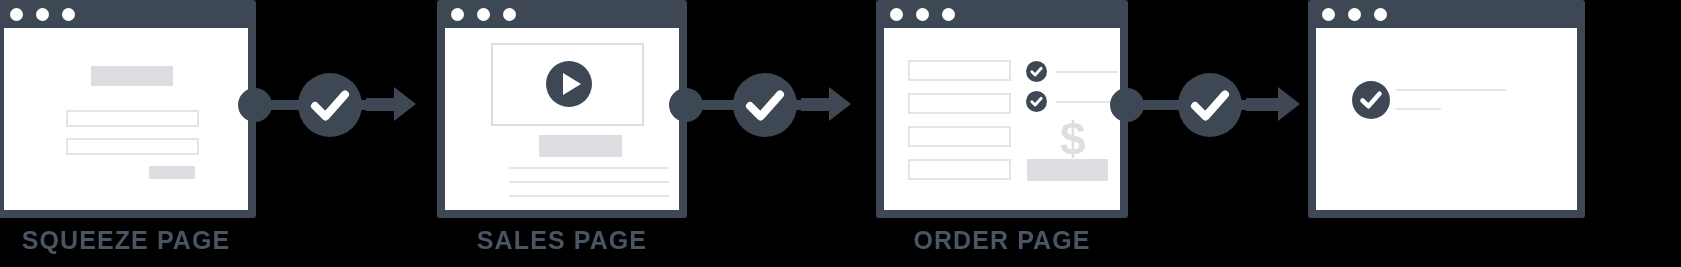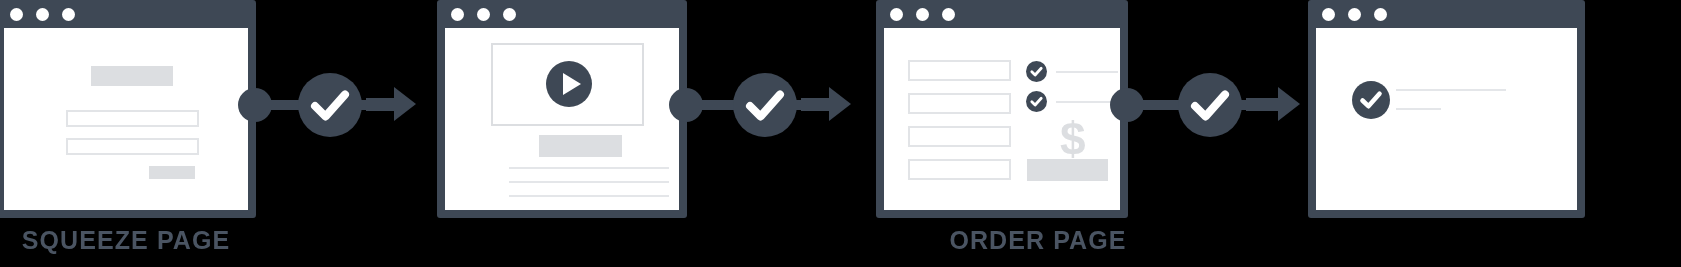--- a/index.html
+++ b/index.html
@@ -195,20 +195,21 @@
       <div class="thin-outline" style="left:46px; top:15px; width:153px; height:83px;"></div>
       <div class="play-circle" style="left:101px; top:33px; width:46px; height:46px;">
         <div class="play-tri" style="left:17px; top:12px;"></div>
       </div>
       <div class="fill-block" style="left:94px; top:107px; width:83px; height:22px;"></div>
       <div class="rule-line" style="left:64px; top:139px; width:160px;"></div>
       <div class="rule-line" style="left:64px; top:153px; width:160px;"></div>
       <div class="rule-line" style="left:64px; top:167px; width:160px;"></div>
     </div>
   </div>
+  <div class="caption" style="left:437px; top:226px; width:250px;">SALES PAGE</div>
 
   <div>
     <div class="conn-knob" style="left:669px; top:88px; width:34px; height:34px;"></div>
     <div class="conn-bar" style="left:697px; top:100px; width:40px;"></div>
     <div class="conn-check" style="left:733px; top:73px; width:64px; height:64px;">
       <svg width="64" height="64" viewBox="0 0 64 64" aria-hidden="true">
         <path d="M17 33 L27.5 43.5 L47 21.5" stroke="#ffffff" stroke-width="8" stroke-linecap="round" stroke-linejoin="round" fill="none"></path>
       </svg>
     </div>
     <div class="conn-bar" style="left:793px; top:100px; width:38px;"></div>
@@ -238,21 +239,21 @@
       <div class="check-badge" style="left:142px; top:63px; width:21px; height:21px;">
         <svg width="21" height="21" viewBox="0 0 21 21" aria-hidden="true">
           <path d="M5.8 10.8 L9.1 14 L15.2 7.2" stroke="#ffffff" stroke-width="2.8" stroke-linecap="round" stroke-linejoin="round" fill="none"></path>
         </svg>
       </div>
       <div class="rule-line" style="left:172px; top:73px; width:62px;"></div>
       <div class="dollar" style="left:176px; top:88px; font-size:46px;">$</div>
       <div class="fill-block" style="left:143px; top:131px; width:81px; height:22px;"></div>
     </div>
   </div>
-  <div class="caption" style="left:912px; top:226px; width:252px;">ORDER PAGE</div>
+  <div class="caption" style="left:876px; top:226px; width:252px;">ORDER PAGE</div>
 
   <div>
     <div class="conn-knob" style="left:1110px; top:88px; width:34px; height:34px;"></div>
     <div class="conn-bar" style="left:1138px; top:100px; width:42px;"></div>
     <div class="conn-check" style="left:1178px; top:73px; width:64px; height:64px;">
       <svg width="64" height="64" viewBox="0 0 64 64" aria-hidden="true">
         <path d="M17 33 L27.5 43.5 L47 21.5" stroke="#ffffff" stroke-width="8" stroke-linecap="round" stroke-linejoin="round" fill="none"></path>
       </svg>
     </div>
     <div class="conn-bar" style="left:1238px; top:100px; width:38px;"></div>

